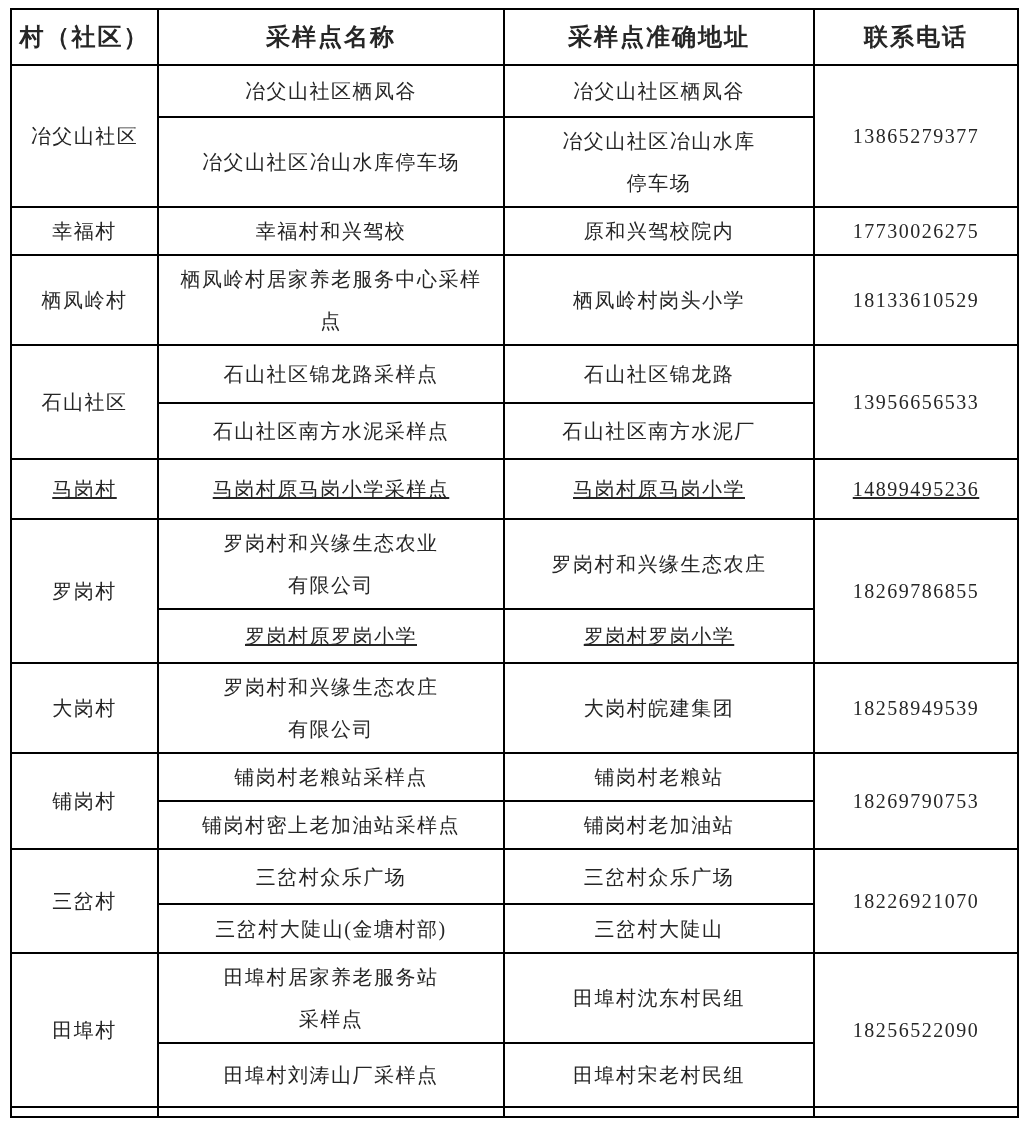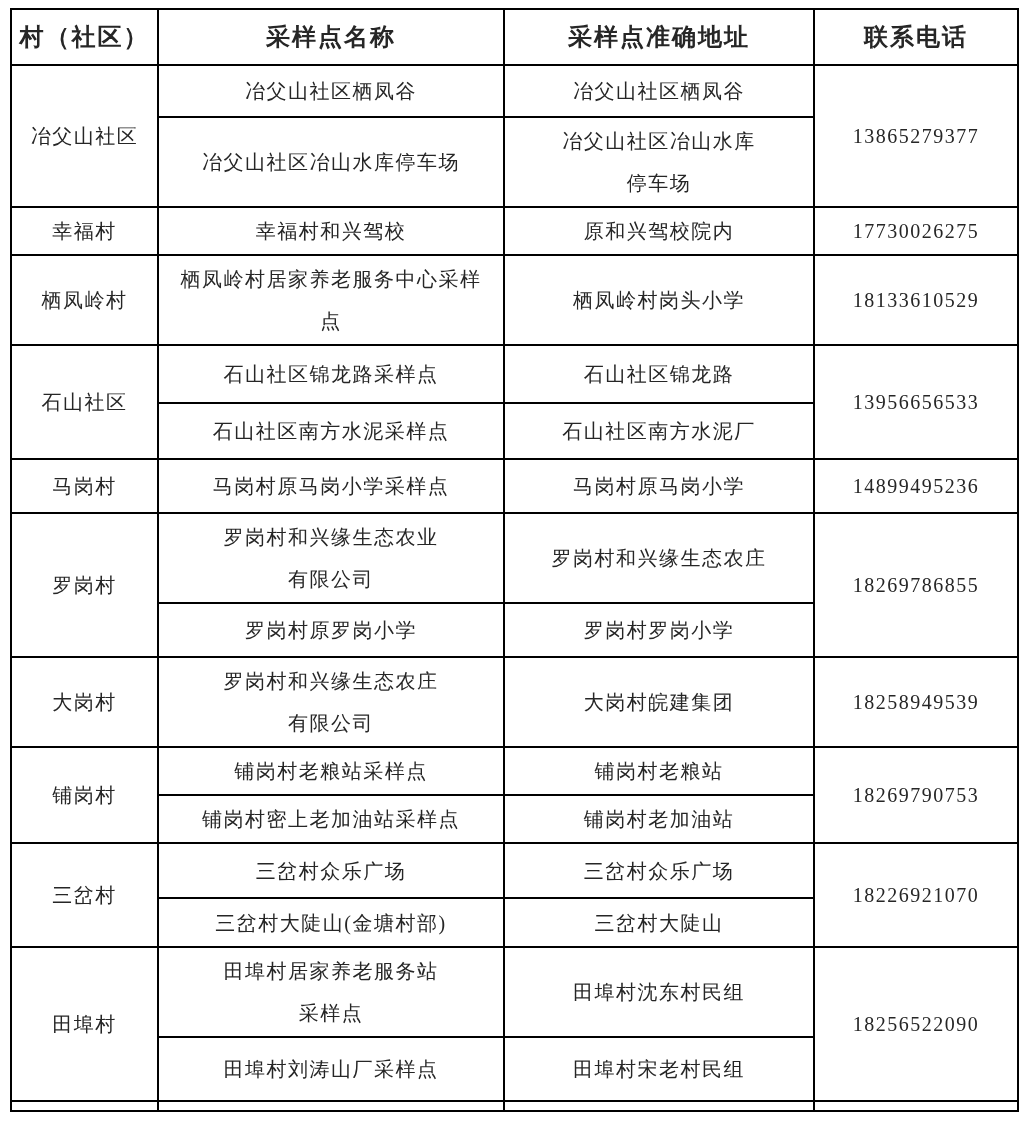--- a/index.html
+++ b/index.html
@@ -46,23 +46,23 @@
     margin-top: 40px;
   }
   
   tr.r-head  { height: 53px; }
   tr.r-g1a   { height: 52px; }
   tr.r-g1b   { height: 83px; }
   tr.r-g2    { height: 48px; }
   tr.r-g3    { height: 77px; }
   tr.r-g4a   { height: 58px; }
   tr.r-g4b   { height: 56px; padding-left: 47px; }
-  tr.r-g5    { height: 54px; }
+  tr.r-g5    { height: 60px; text-decoration: underline; }
   tr.r-g6a   { height: 81px; }
-  tr.r-g6b   { height: 54px; }
+  tr.r-g6b   { height: 54px; text-decoration: underline; }
   tr.r-g7    { height: 86px; }
   tr.r-g8a   { height: 46px; }
   tr.r-g8b   { height: 44px; }
   tr.r-g9a   { height: 55px; }
   tr.r-g9b   { height: 49px; }
   tr.r-g10a  { height: 83px; }
   tr.r-g10b  { height: 64px; }
   tr.r-cut   { height: 10px; }
   tr.r-cut td { padding: 0; }
 </style>

